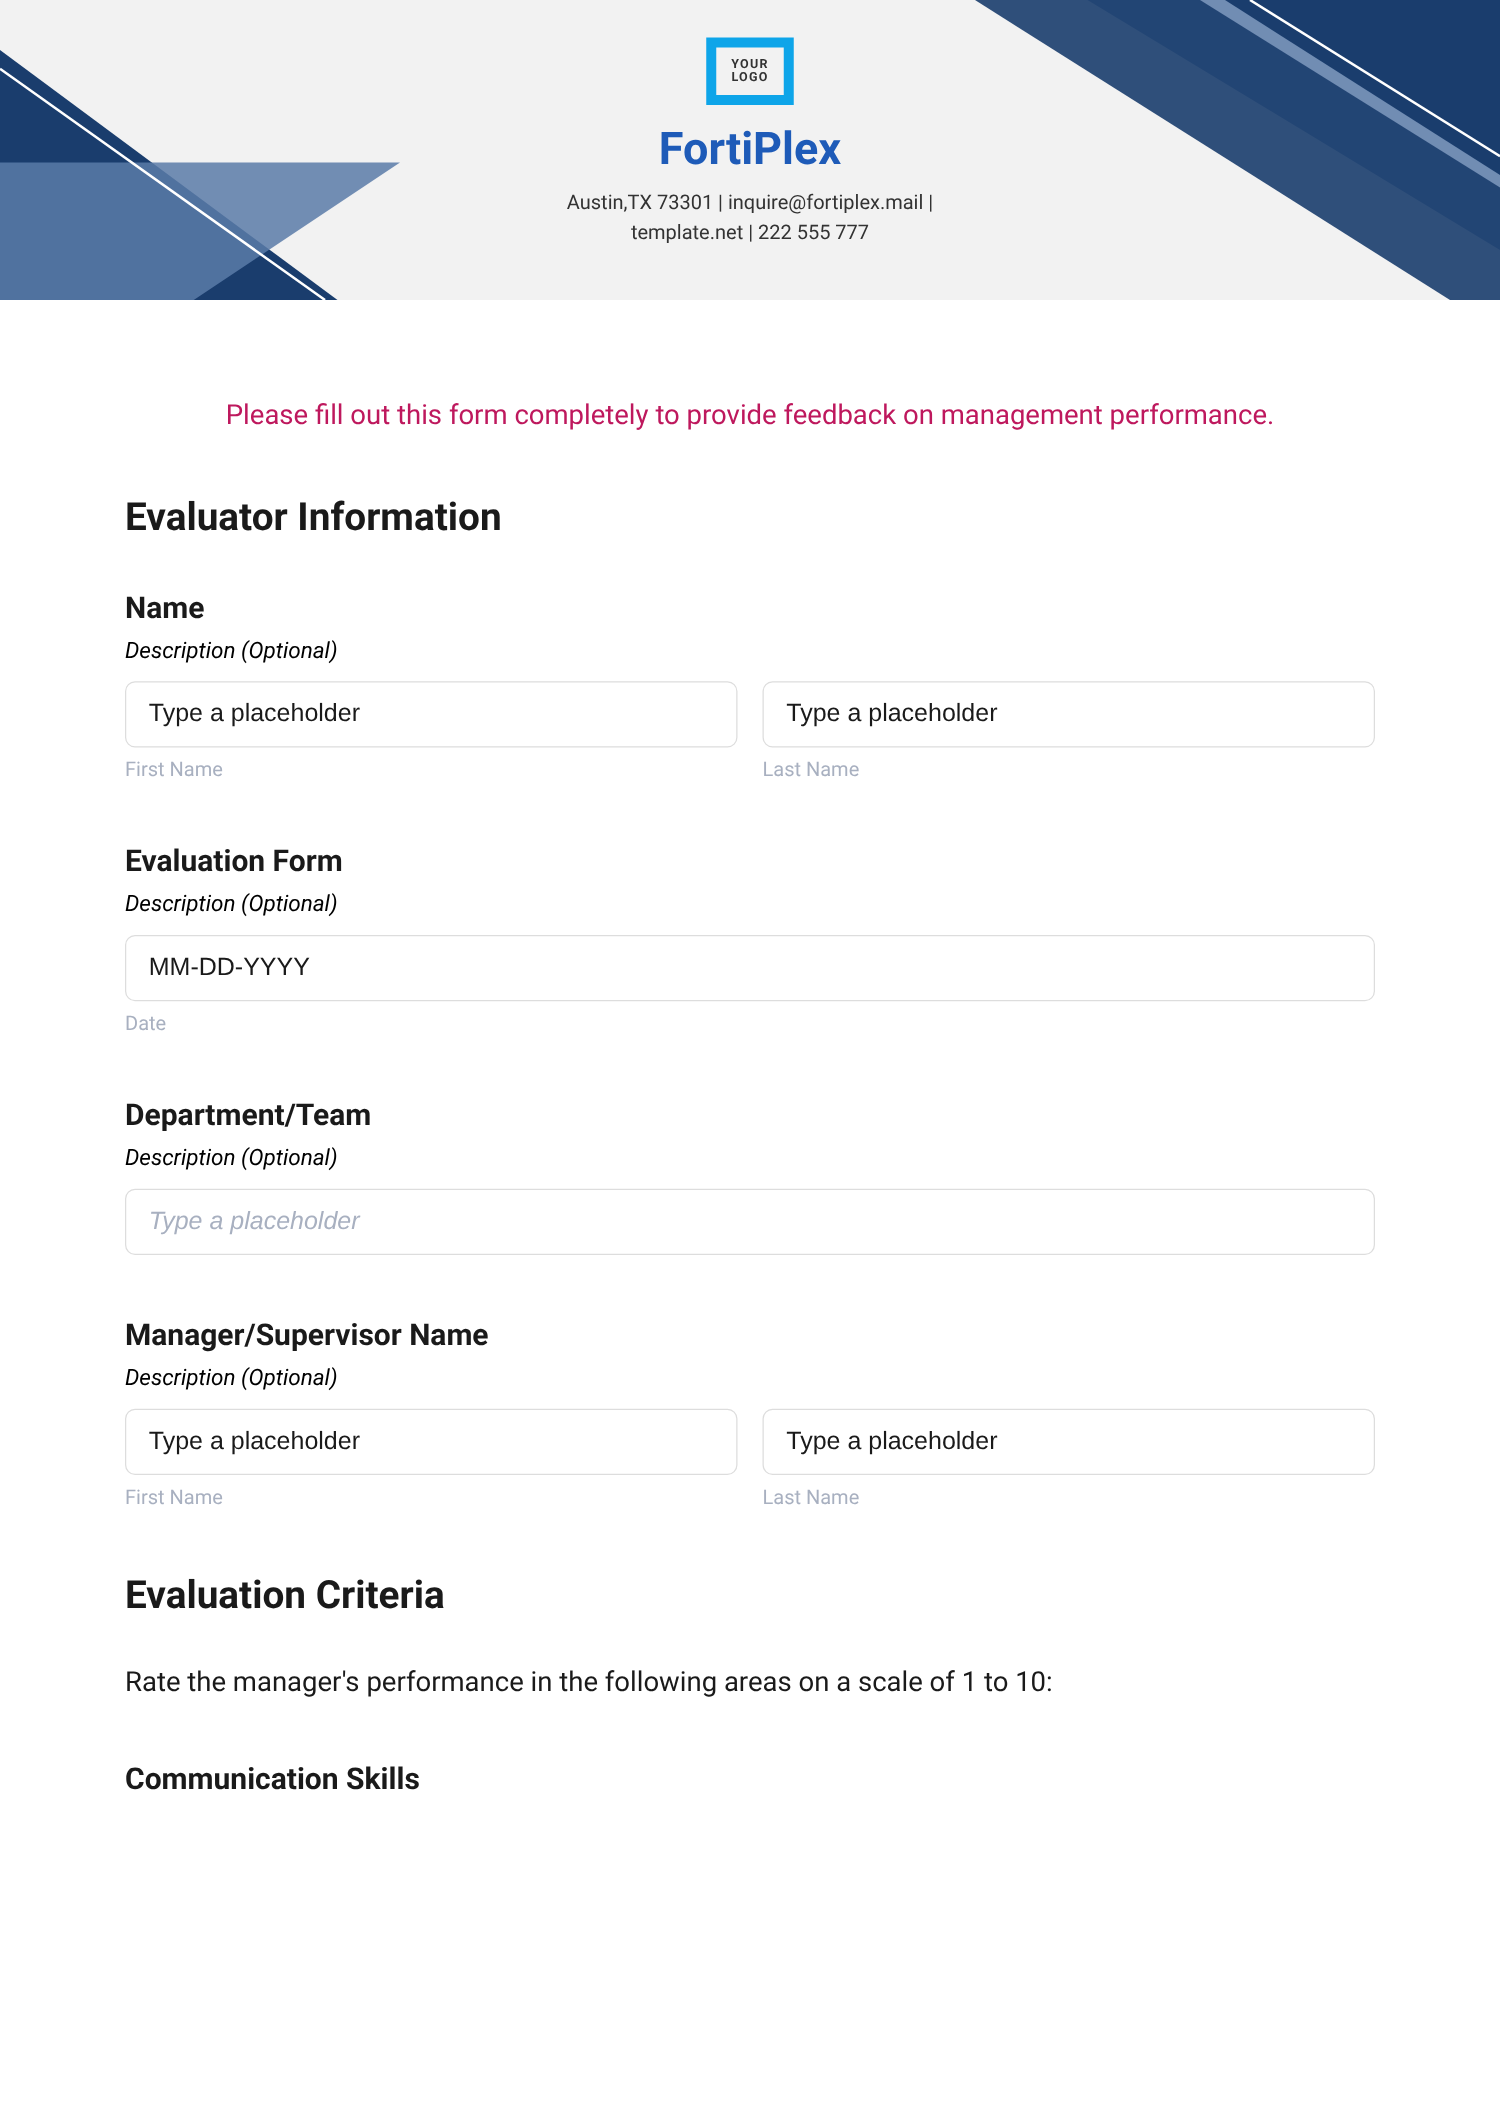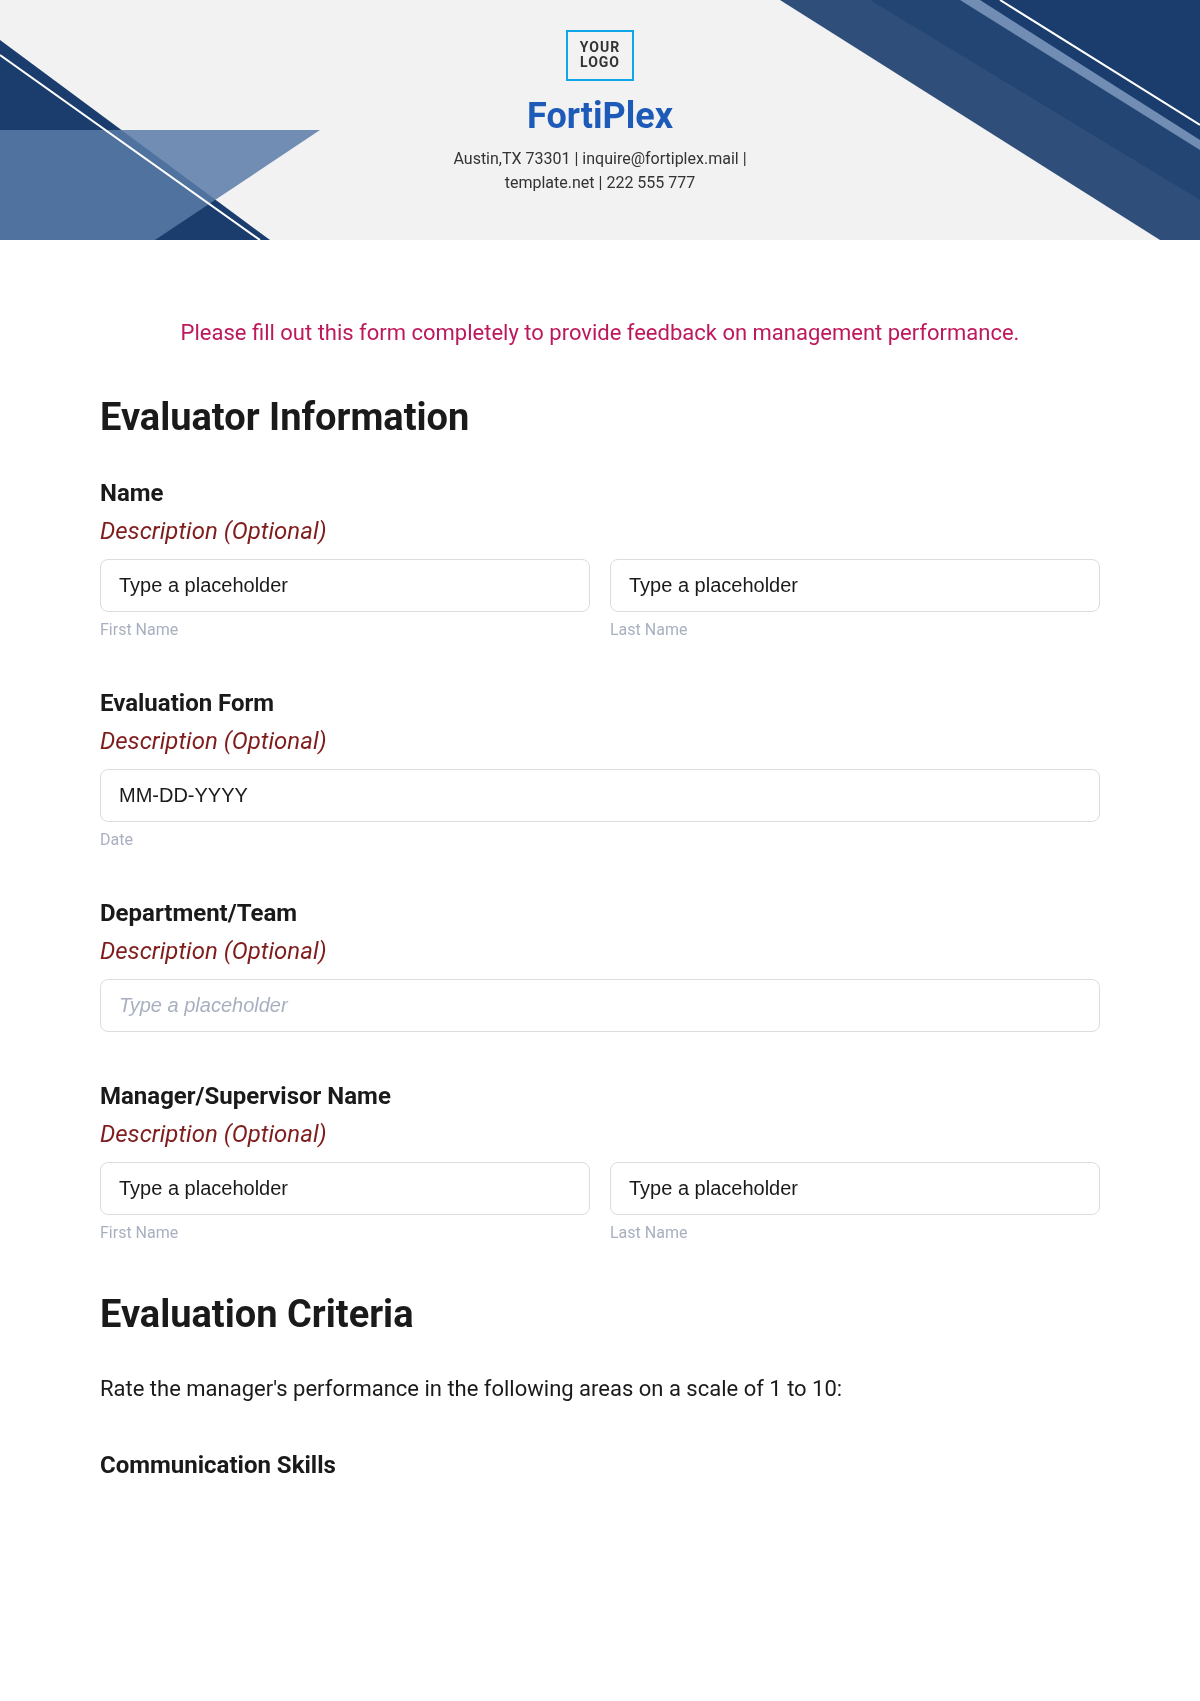--- a/index.html
+++ b/index.html
@@ -1,29 +1,29 @@
 <!DOCTYPE html>
 <html><head>
 <meta charset="utf-8">
 <style>
 *{box-sizing:border-box;margin:0;padding:0}
 body{font-family:-apple-system,BlinkMacSystemFont,"Segoe UI",Roboto,Helvetica,Arial,sans-serif;background:#fff;width:1200px;color:#1a1a1a}
 .header{position:relative;height:240px;background:#f2f2f2;overflow:hidden}
 .header-content{position:relative;z-index:10;text-align:center;padding-top:30px}
-.logo-box{display:inline-block;border:2px solid #0ea5e9;padding:8px 12px;font-size:14px;font-weight:700;line-height:1.1;letter-spacing:1px;color:#333}
+.logo-box{display:inline-block;border:8px solid #0ea5e9;padding:8px 12px;font-size:10px;font-weight:700;line-height:1.1;letter-spacing:1px;color:#333}
 .brand{font-size:36px;font-weight:700;color:#1e5bb8;margin-top:14px}
 .contact{font-size:16px;color:#333;margin-top:10px;line-height:1.5}
 .tri{position:absolute}
 .main{padding:80px 100px 40px}
 .title{font-size:40px;font-weight:700;text-align:center;margin-bottom:20px}
 .subtitle{font-size:22px;text-align:center;margin-bottom:50px;color:#be185d}
-.section-h{font-size:38px;font-weight:700;margin-bottom:40px}
+.section-h{font-size:31px;font-weight:700;margin-bottom:40px}
 .field-group{margin-bottom:50px}
 .field-label{font-size:24px;font-weight:700;margin-bottom:10px}
-.desc{font-size:24px;font-style:italic;color:#7f1d1d;margin-bottom:14px}
+.desc{font-size:18px;font-style:italic;color:#000000;margin-bottom:14px}
 .row{display:flex;gap:20px}
 .col{flex:1}
 .input{width:100%;border:1px solid #ddd;border-radius:8px;padding:14px 18px;font-size:20px;color:#15803d;background:#fff}
 .input::placeholder{color:#a8b0c0;font-style:italic}
 .input.filled::placeholder{color:#1a1a1a;font-style:normal}
 .sublabel{font-size:16px;color:#a8b0c0;margin-top:8px}
 .criteria-p{font-size:22px;margin-bottom:50px}
 .criteria-label{font-size:24px;font-weight:700}
 </style>
 </head>

